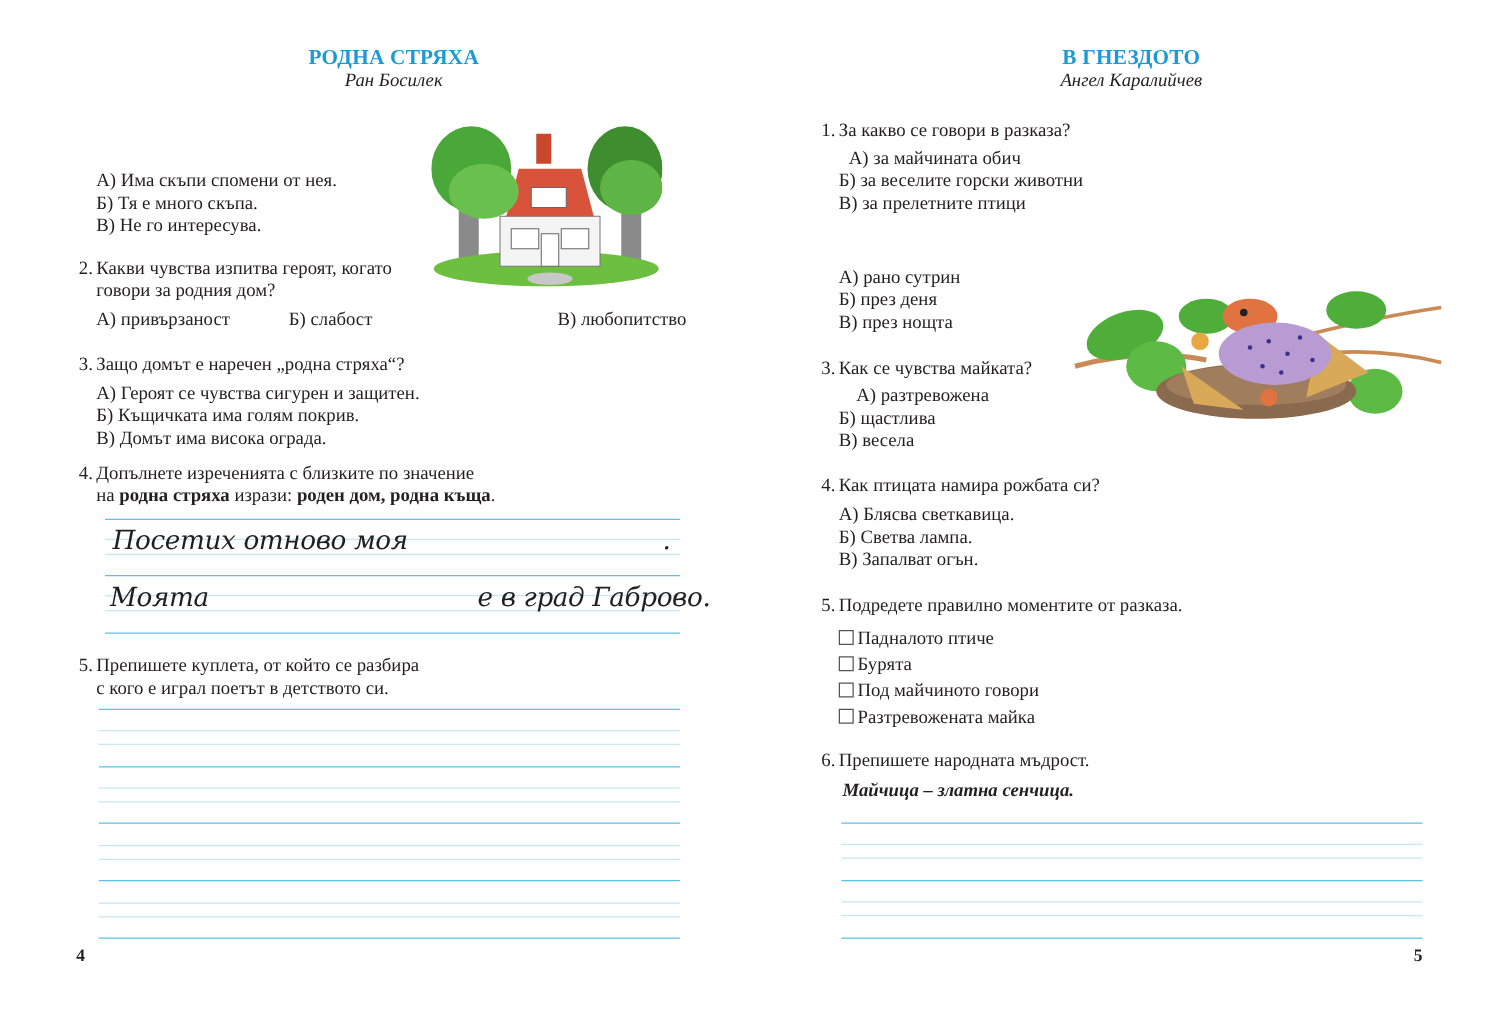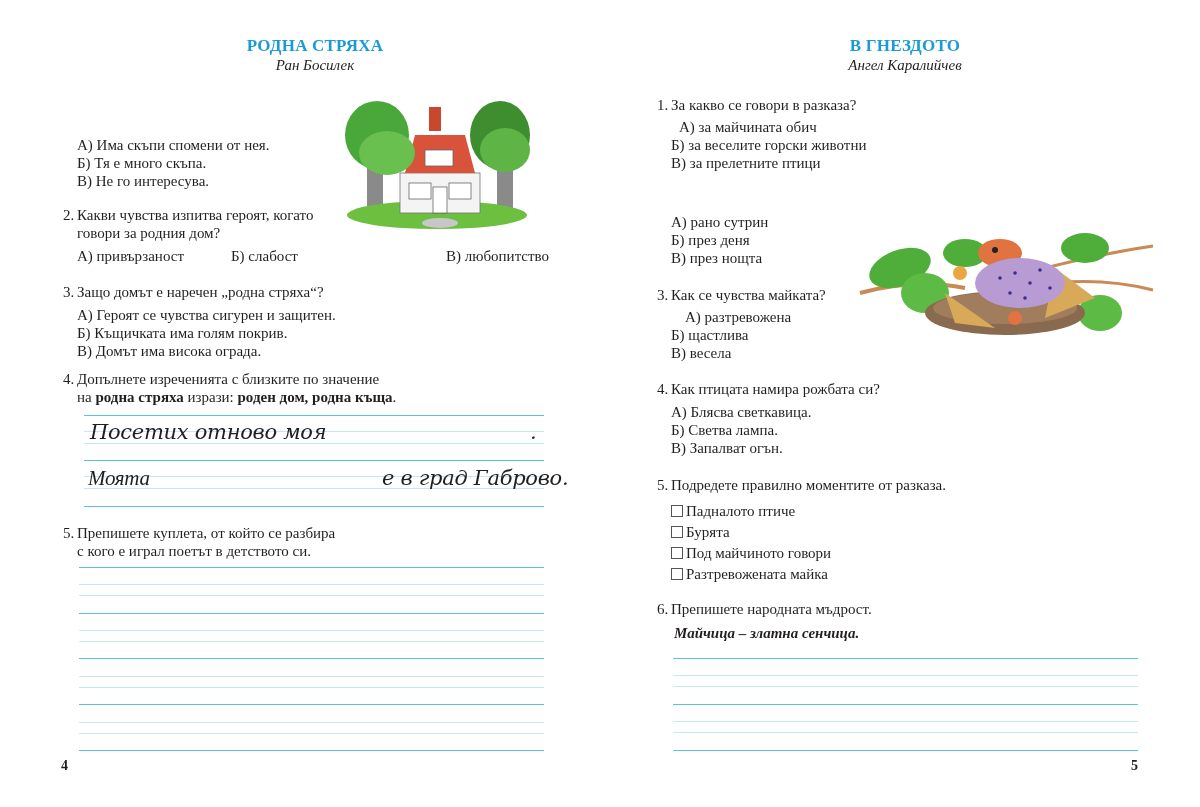--- a/index.html
+++ b/index.html
@@ -85,21 +85,21 @@
     <div class="line strong" style="left:84px; width:460px; top:415px;"></div>
     <div class="line light" style="left:84px; width:460px; top:431px;"></div>
     <div class="line light" style="left:84px; width:460px; top:443px;"></div>
     <div class="line strong" style="left:84px; width:460px; top:460px;"></div>
     <div class="line light" style="left:84px; width:460px; top:476px;"></div>
     <div class="line light" style="left:84px; width:460px; top:488px;"></div>
     <div class="line strong" style="left:84px; width:460px; top:506px;"></div>
   </div>
   <div class="cursive" style="left:90px; top:420px;">Посетих отново моя</div>
   <div class="cursive" style="left:530px; top:420px;">.</div>
-  <div class="cursive" style="left:88px; top:466px;font-family:Liberation Serif, serif;">Моята</div>
+  <div class="cursive" style="left:88px; top:466px;">Моята</div>
   <div class="cursive" style="left:382px; top:466px;">е в град Габрово.</div>
 
   <div class="q" style="left:63px; top:524px;">
     <div><span class="num">5.</span><span>Препишете куплета, от който се разбира</span></div>
     <div class="cont">с кого е играл поетът в детството си.</div>
   </div>
   <div>
     <div class="line strong" style="left:79px; width:465px; top:567px;"></div>
     <div class="line light" style="left:79px; width:465px; top:584px;"></div>
     <div class="line light" style="left:79px; width:465px; top:595px;"></div>

